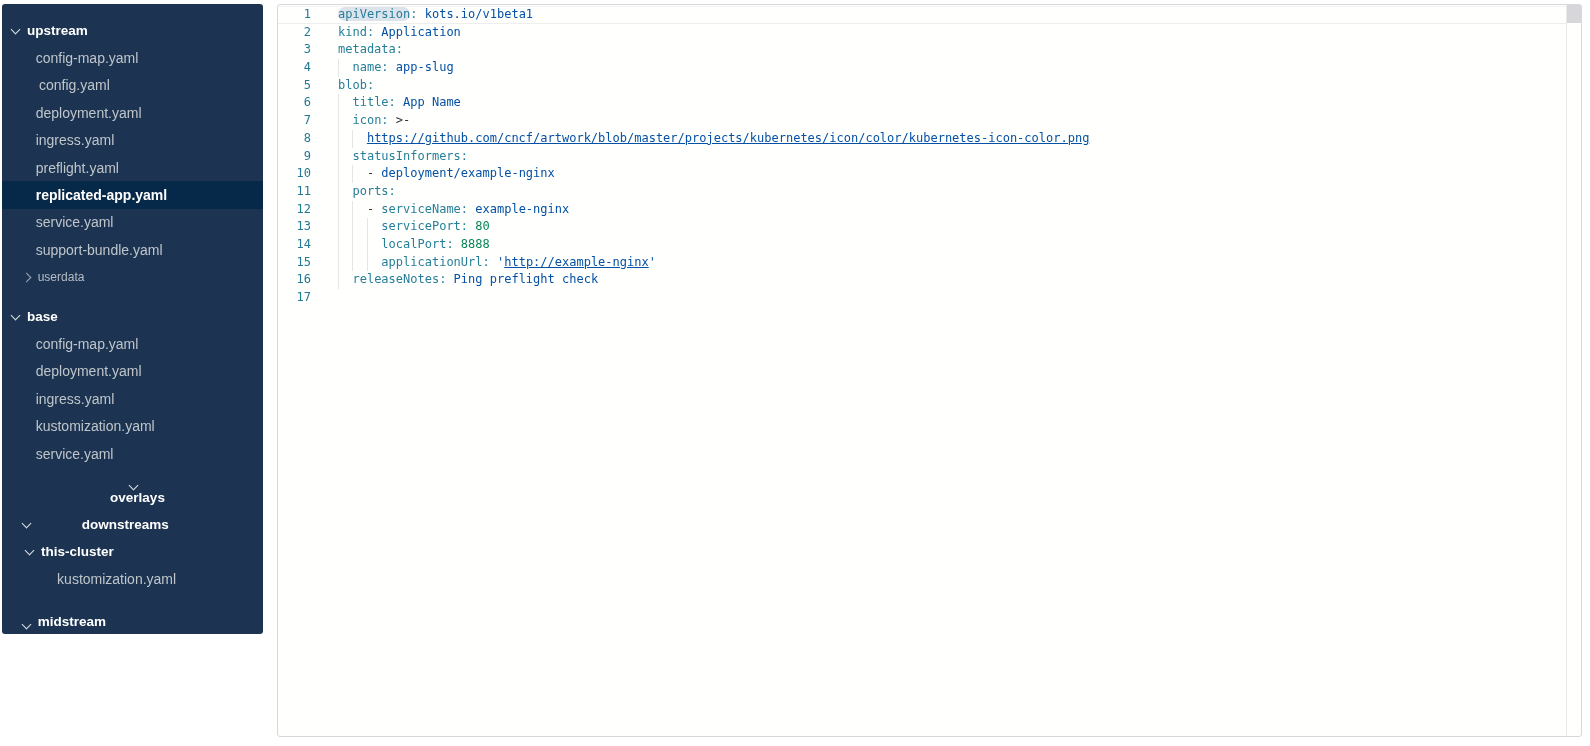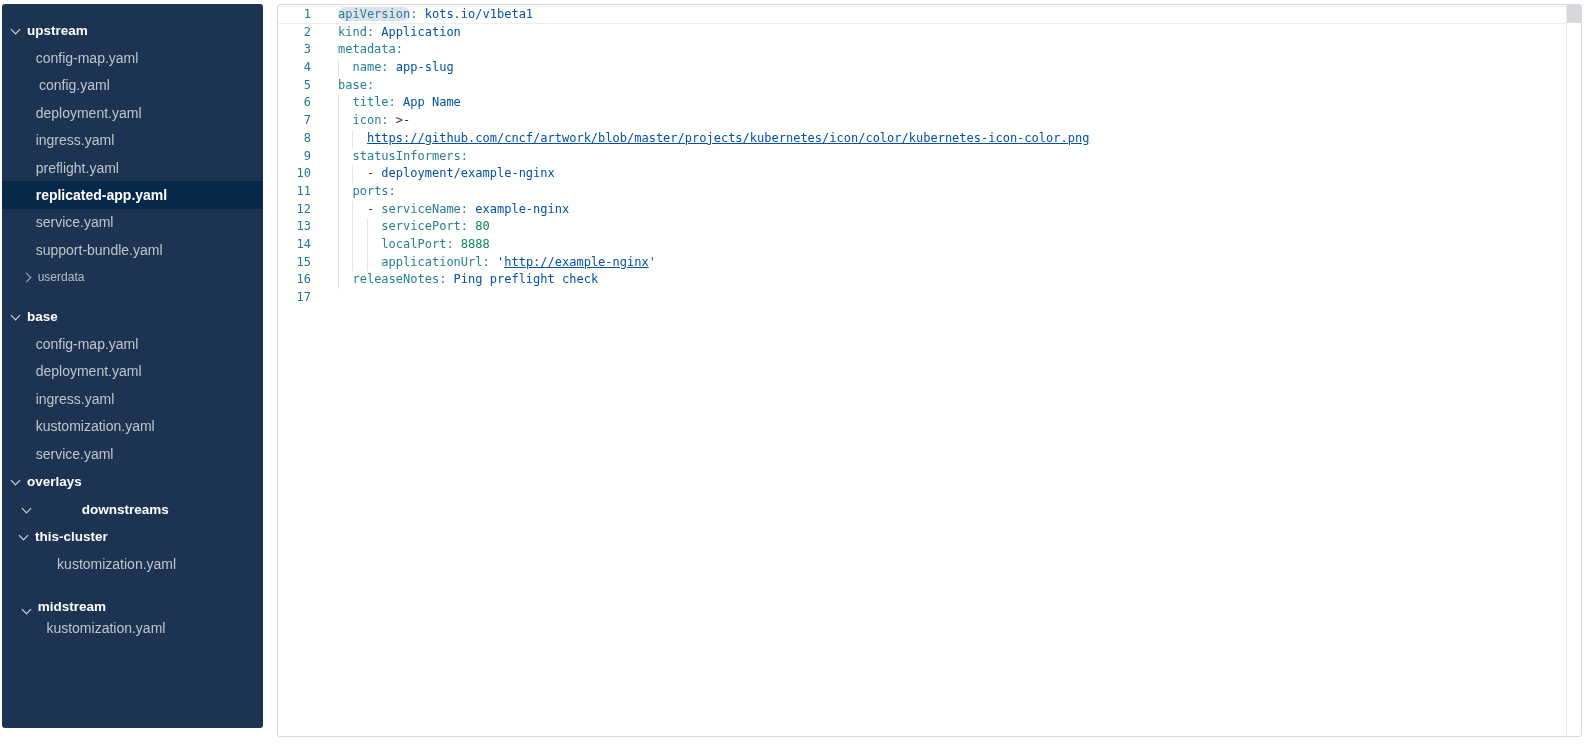--- a/index.html
+++ b/index.html
@@ -1,18 +1,18 @@
 <!DOCTYPE html>
 <html style="--sb-bg: #1c3451; --sb-sel: #072949; --c-key: #267f99; --c-val: #0451a5; --c-num: #098658; --c-punct: #333333; --c-ln: #237893; --c-hl: #dde3ea;"><head>
 <meta charset="utf-8">
 <style>
   html,body{margin:0;padding:0;background:#ffffff;width:1590px;height:746px;
     font-family:"Liberation Sans",sans-serif;overflow:hidden;}
   
-  .sidebar{position:absolute;left:2px;top:4px;width:261px;height:724px;
+  .sidebar{position:absolute;left:2px;top:4px;width:261px;height:630px;
     background:var(--sb-bg,#1c3451);border-radius:3px;padding-top:13px;
     box-sizing:border-box;overflow:hidden;}
   .tree-row{height:27.4px;display:flex;align-items:center;box-sizing:border-box;
     font-size:14px;color:#bfc5cb;cursor:pointer;white-space:nowrap;}
   .tree-row.folder{color:#ffffff;font-weight:700;font-size:13.5px;}
   .tree-row.muted{color:#b6bcc4;font-weight:400;font-size:12px;}
   .tree-row.selected{background:var(--sb-sel,#072949);color:#ffffff;font-weight:700;}
   .chev{display:inline-block;width:6px;height:6px;border-right:1.6px solid currentColor;
     border-bottom:1.6px solid currentColor;margin-right:8px;opacity:.85;flex:0 0 auto;}
   .chev.down{transform:translateY(-1px) rotate(45deg);}
@@ -85,29 +85,29 @@
     </div>
     <div class="tree-row file" style="padding-left: 33.7px;">
       <span>ingress.yaml</span>
     </div>
     <div class="tree-row file" style="padding-left: 33.7px;">
       <span>kustomization.yaml</span>
     </div>
     <div class="tree-row file" style="padding-left: 33.7px;">
       <span>service.yaml</span>
     </div>
-    <div class="tree-row folder" style="margin-top: 1px; padding-left: 10px;">
+    <div class="tree-row folder" style="margin-top: 16px; padding-left: 10px; flex-direction: column;">
       <span class="chev down"></span>
       <span>overlays</span>
     </div>
     <div class="tree-row folder" style="padding-left: 20.7px; gap: 44px;">
       <span class="chev down"></span>
       <span>downstreams</span>
     </div>
-    <div class="tree-row folder" style="padding-left: 18px;">
+    <div class="tree-row folder" style="padding-left: 24px;">
       <span class="chev down"></span>
       <span>this-cluster</span>
     </div>
     <div class="tree-row file" style="padding-left: 55.1px;">
       <span>kustomization.yaml</span>
     </div>
     <div class="tree-row folder" style="margin-top: 9px; padding-left: 20.7px; align-items: flex-end;">
       <span class="chev down"></span>
       <span>midstream</span>
     </div>
@@ -129,21 +129,21 @@
       <div class="code-row">
         <div class="ln">3</div>
         <div class="lc"><span class="tok-key">metadata:</span></div>
       </div>
       <div class="code-row">
         <div class="ln">4</div>
         <div class="lc"><span class="guide" style="left: 27px;"></span><span class="tok-punct">  </span><span class="tok-key">name:</span><span class="tok-punct"> </span><span class="tok-value">app-slug</span></div>
       </div>
       <div class="code-row">
         <div class="ln">5</div>
-        <div class="lc"><span class="tok-key">base:</span></div>
+        <div class="lc"><span class="tok-key">blob:</span></div>
       </div>
       <div class="code-row">
         <div class="ln">6</div>
         <div class="lc"><span class="guide" style="left: 27px;"></span><span class="tok-punct">  </span><span class="tok-key">title:</span><span class="tok-punct"> </span><span class="tok-value">App Name</span></div>
       </div>
       <div class="code-row">
         <div class="ln">7</div>
         <div class="lc"><span class="guide" style="left: 27px;"></span><span class="tok-punct">  </span><span class="tok-key">icon:</span><span class="tok-punct"> </span><span class="tok-punct">&gt;-</span></div>
       </div>
       <div class="code-row">

